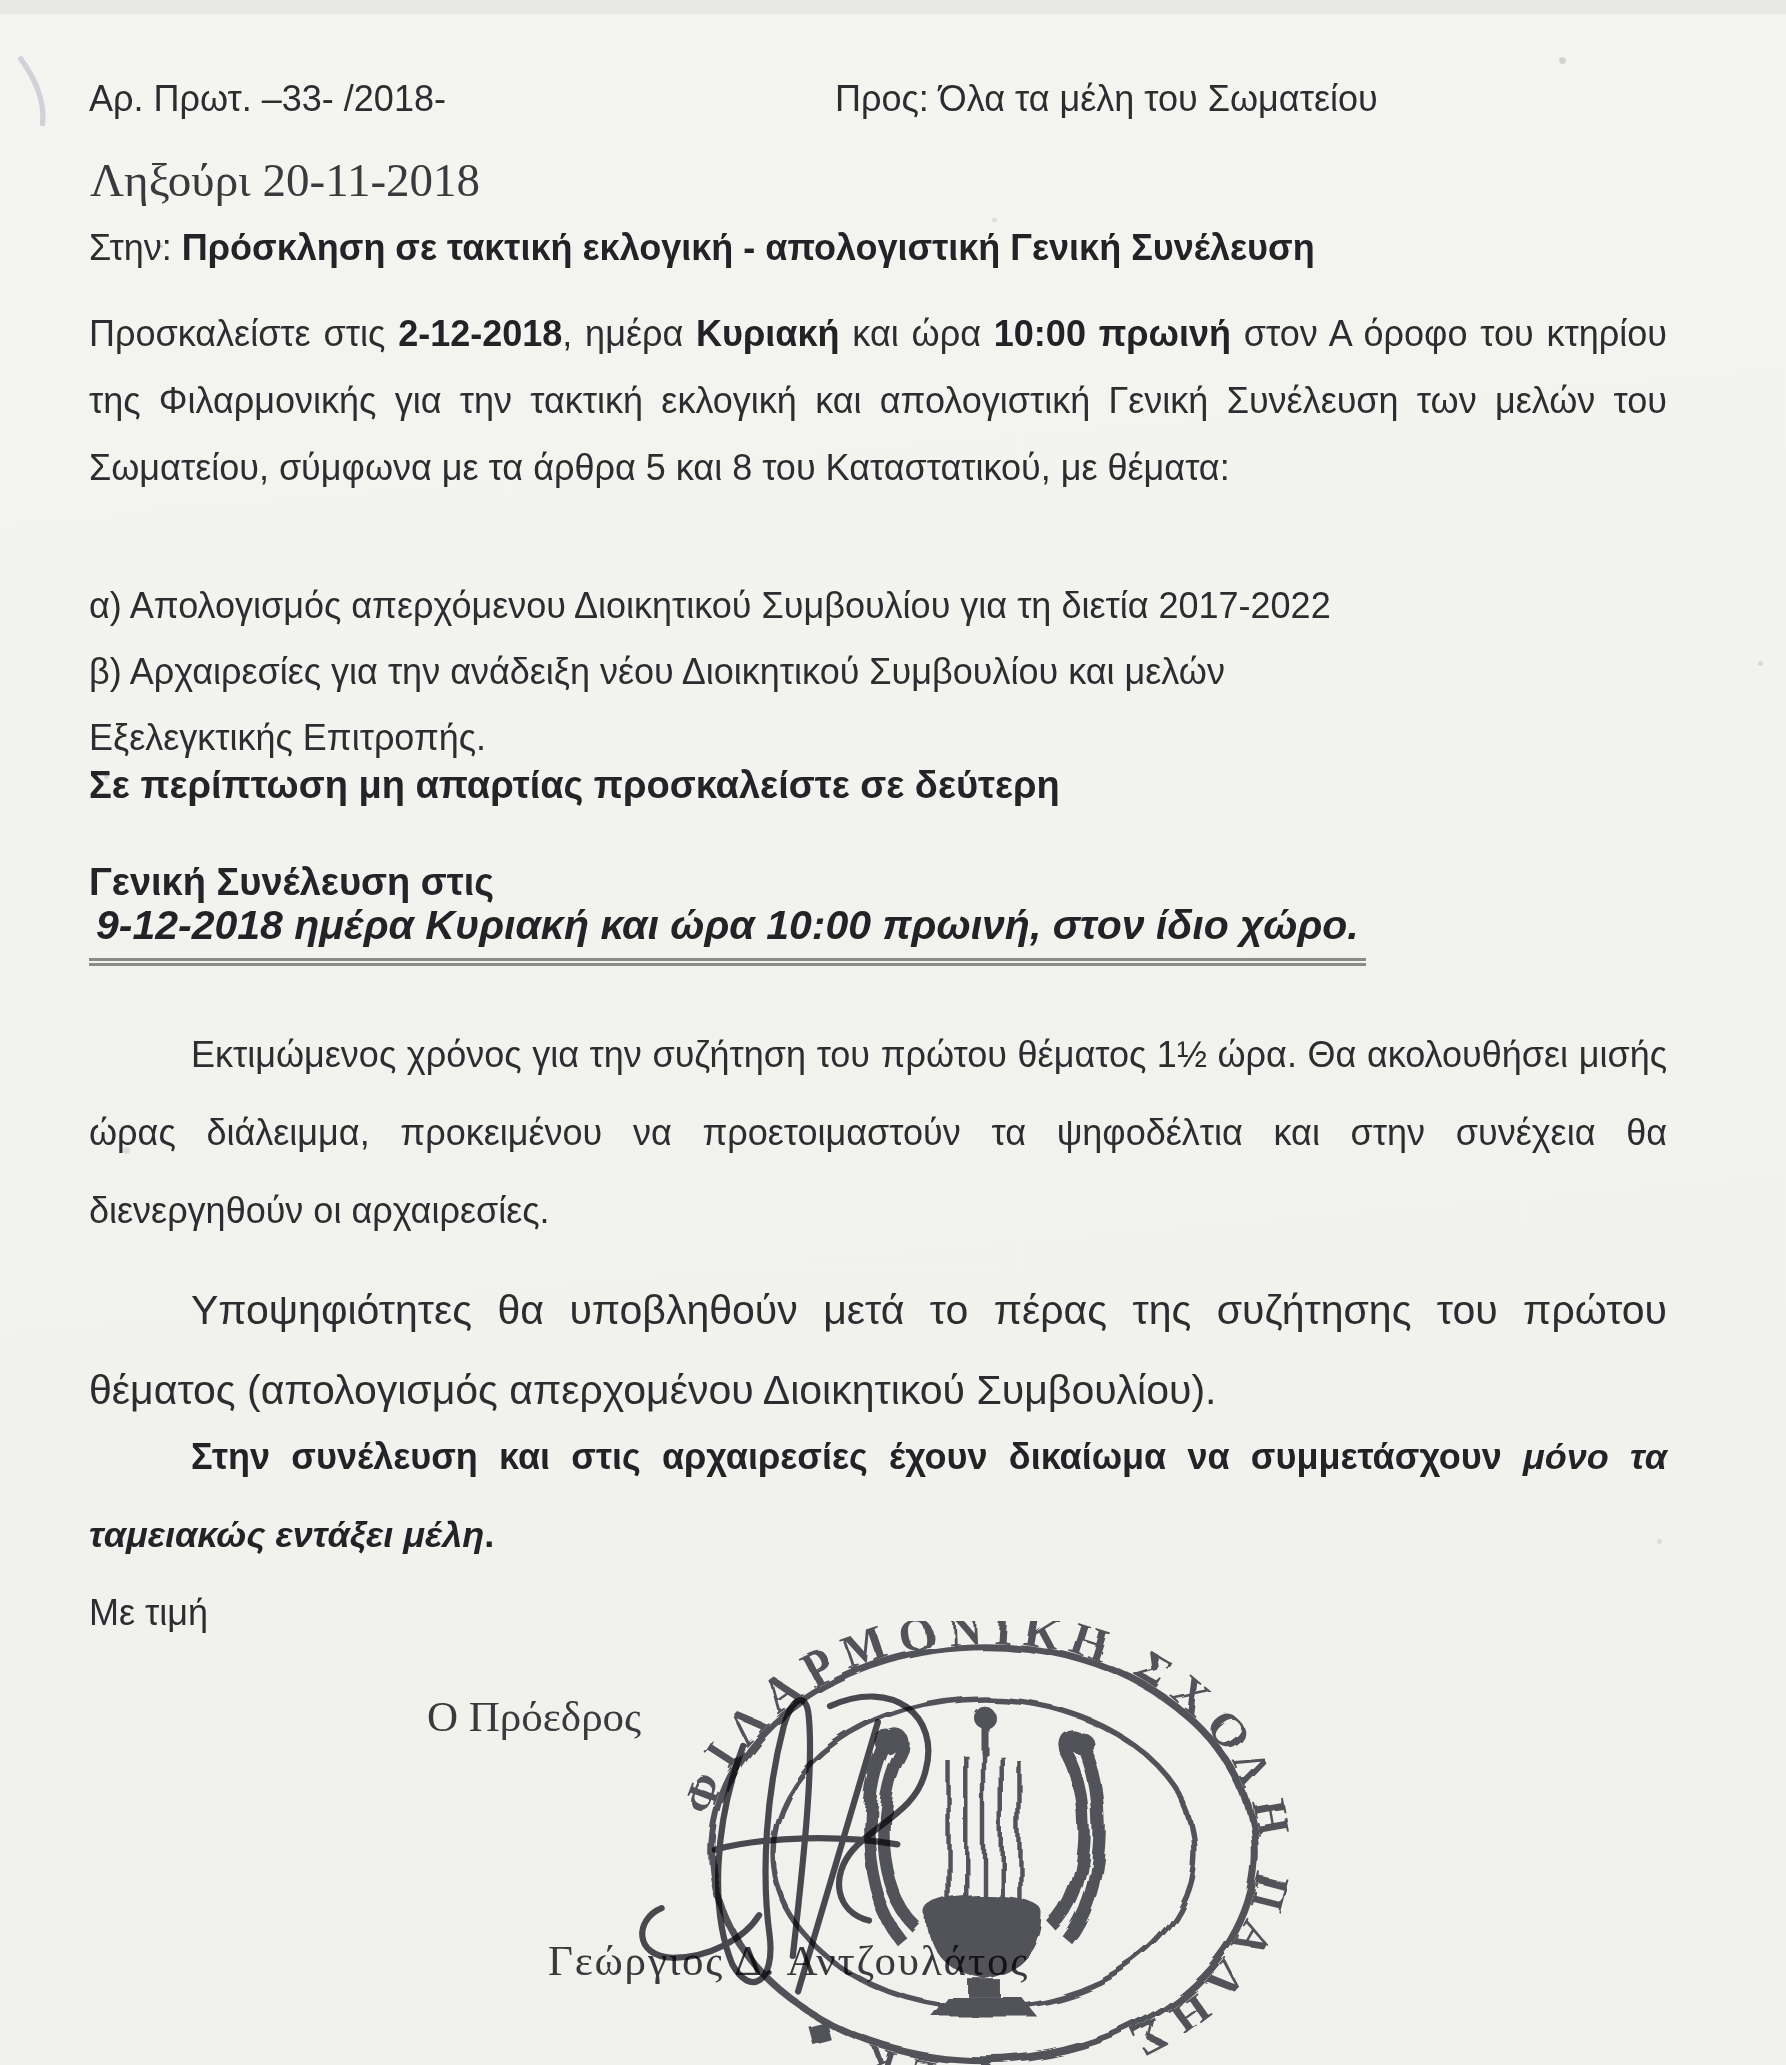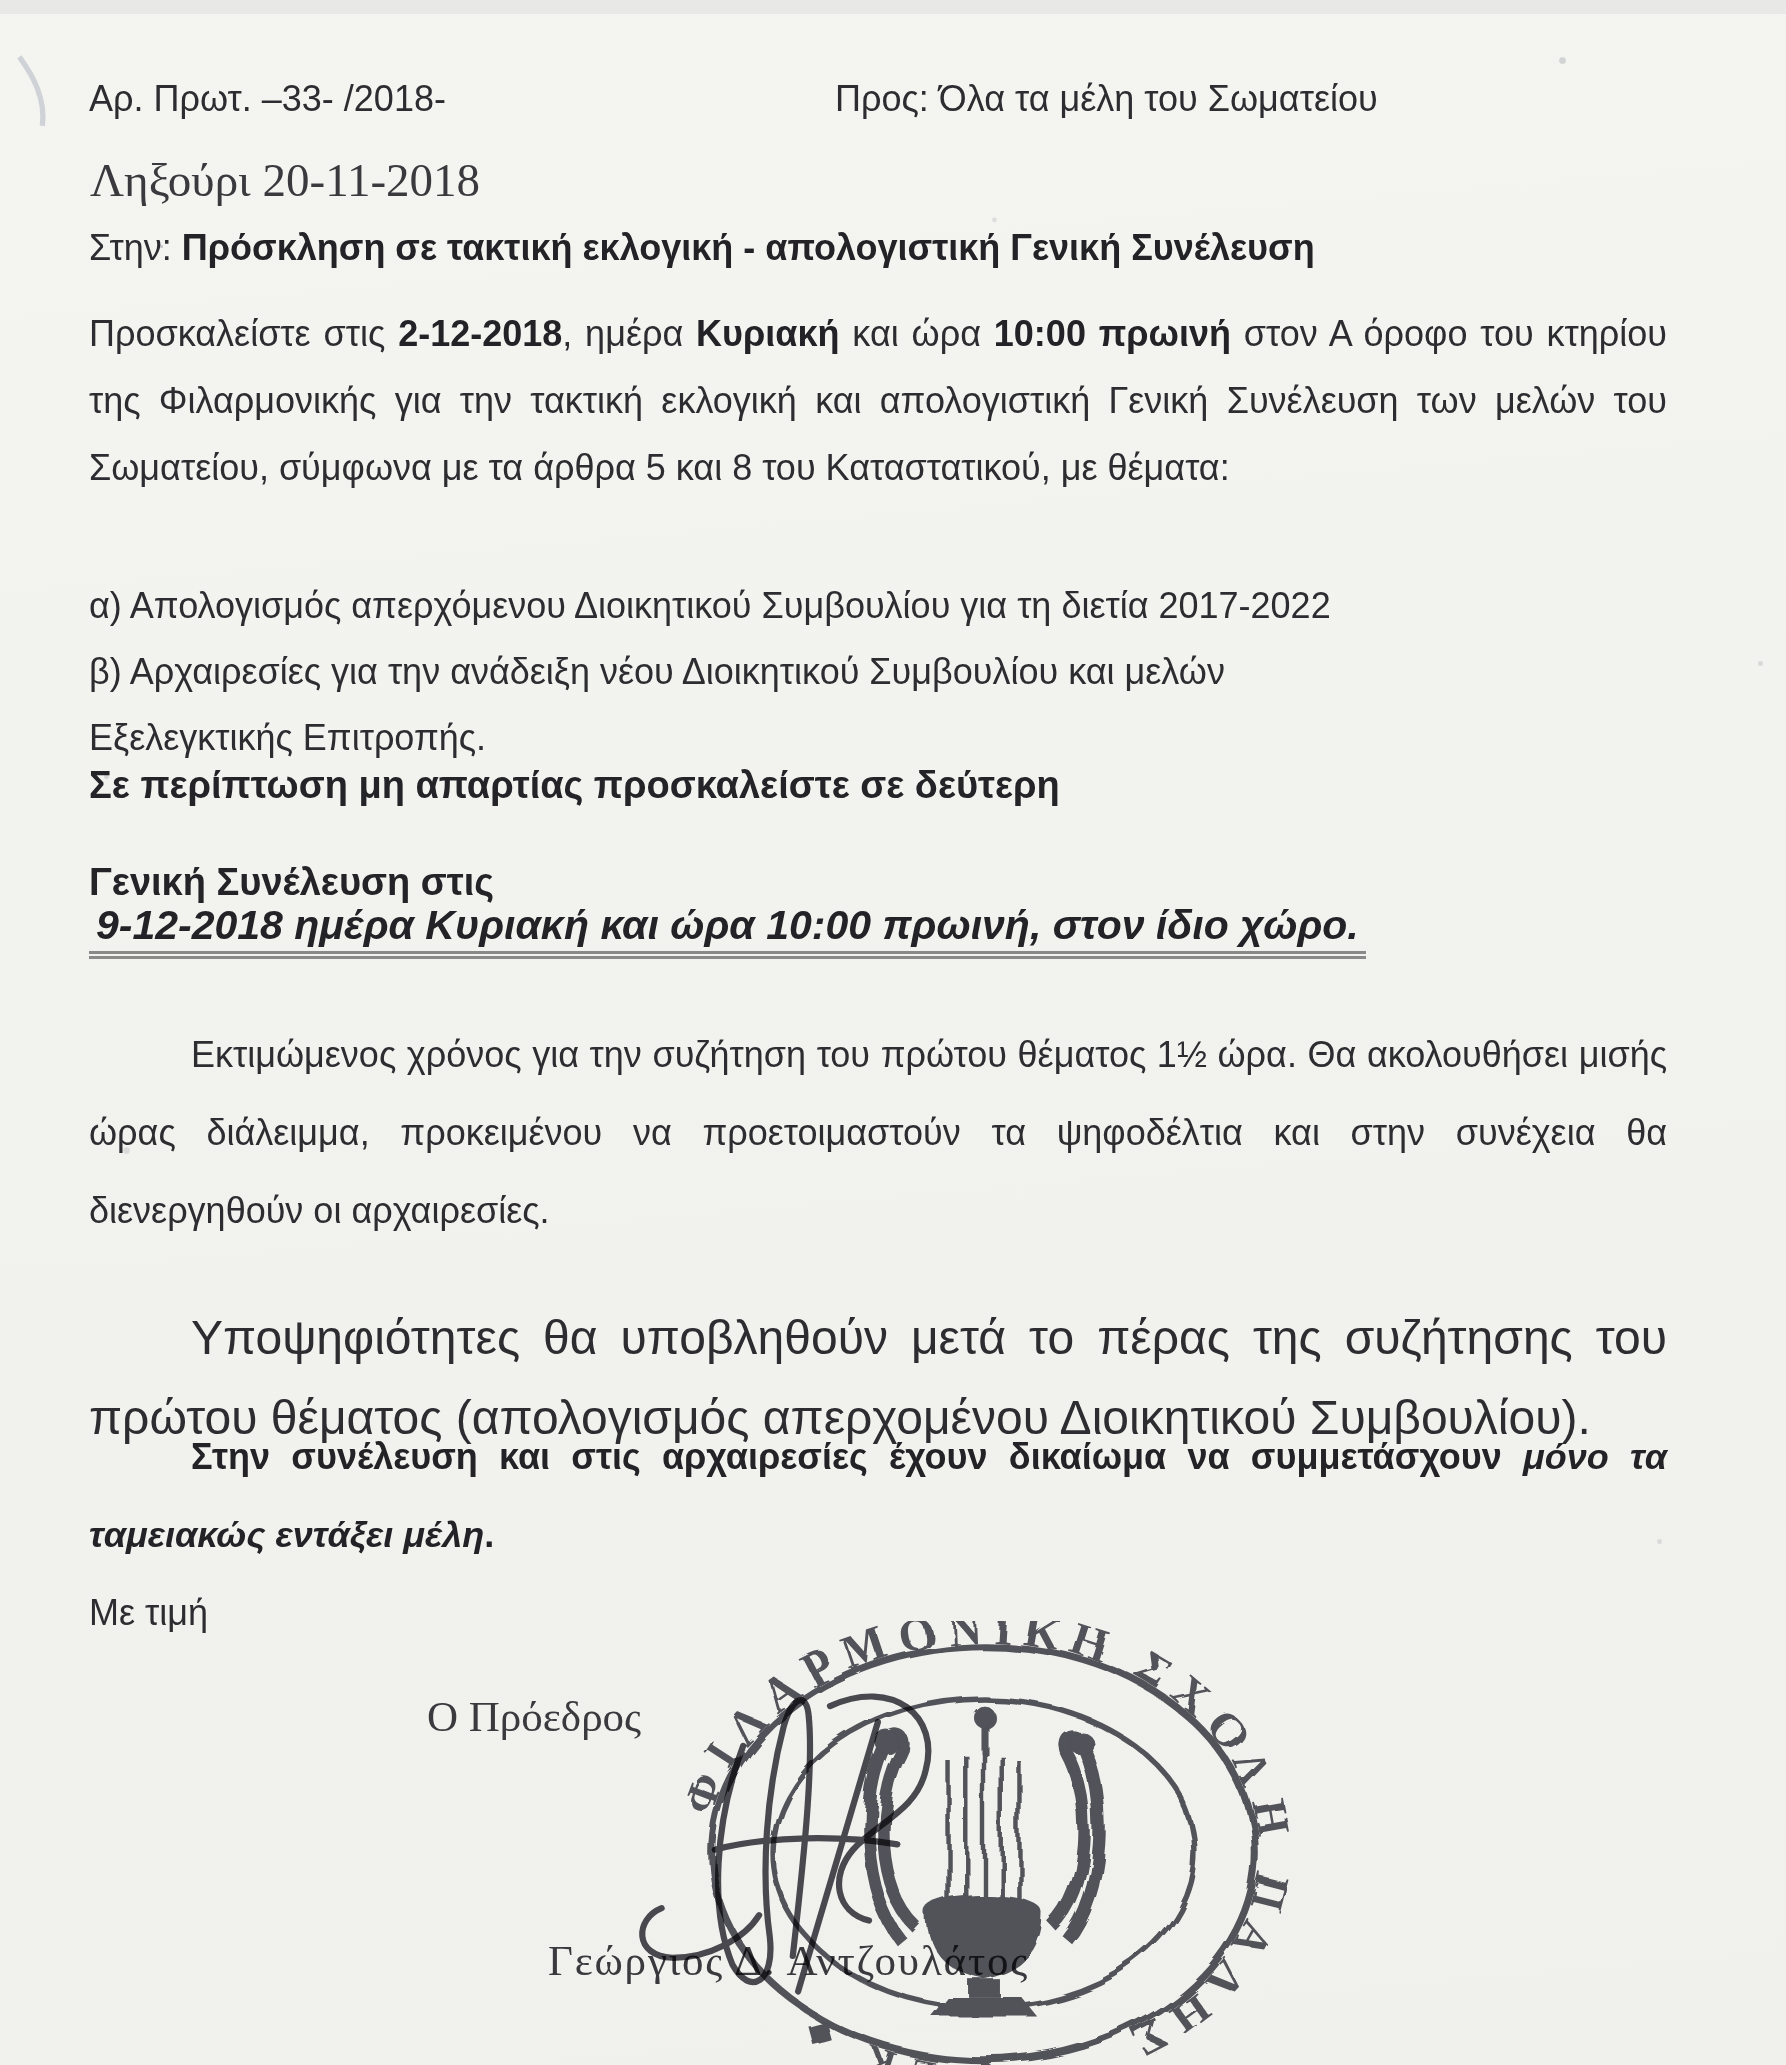--- a/index.html
+++ b/index.html
@@ -14,21 +14,21 @@
   }
   .abs{position:absolute;}
   .body-text{font-size:36px;line-height:67px;}
   .content{left:89px;width:1578px;}
   .justify{text-align:justify;}
   .serif{font-family:"Liberation Serif","DejaVu Serif",serif;color:#3a3a3e;}
   .center{text-align:left;}
   .subject-line{font-size:36px;}
   .second-call{font-size:38px;font-weight:700;color:#242428;}
   .second-date{font-size:41px;font-weight:700;font-style:italic;color:#232327;}
-  .second-date .u{display:inline-block;border-bottom:8px double #8a8a8a;padding:0 7px 2px 7px;}
+  .second-date .u{display:inline-block;border-bottom:8px double #8a8a8a;padding:0 7px 9px 7px;}
   .para-wide{line-height:78px;}
   .indent{text-indent:102px;}
   .speck{position:absolute;width:2.7px;height:2.7px;border-radius:50%;background:rgba(110,115,125,.35);
     box-shadow:1401px -186px 0 1.8px rgba(120,125,135,.28), -55px 530px 0 0.9px rgba(120,125,135,.25),
     1599px 417px 0 0.9px rgba(125,130,140,.22), 231px 1955px 0 1.8px rgba(120,125,135,.2),
     1498px 1295px 0 0.9px rgba(125,130,140,.2), -35px 904px 0 1.8px rgba(130,135,145,.22),
     833px -26.6px 0 0.9px rgba(130,135,145,.2), 1649px 966px 0 1.8px rgba(130,135,145,.18);}
   .stamp-layer,.sig-layer{mix-blend-mode:multiply;}
 </style>
 </head>
@@ -55,21 +55,21 @@
 
   <div class="abs content center second-call" style="top:750px;">Σε περίπτωση μη απαρτίας προσκαλείστε σε δεύτερη</div>
   <div class="abs content center second-call" style="top:847px;">Γενική Συνέλευση στις</div>
 
   <div class="abs content center second-date" style="top:888px;">
     <span class="u">9-12-2018 ημέρα Κυριακή και ώρα 10:00 πρωινή, στον ίδιο χώρο.</span>
   </div>
 
   <div class="abs content body-text para-wide justify indent" style="top:1002px;">Εκτιμώμενος χρόνος για την συζήτηση του πρώτου θέματος 1½ ώρα. Θα ακολουθήσει μισής ώρας διάλειμμα, προκειμένου να προετοιμαστούν τα ψηφοδέλτια και στην συνέχεια θα διενεργηθούν οι αρχαιρεσίες.</div>
 
-  <div class="abs content justify indent" style="top:1284px;font-size:48px;line-height:80px;">Υποψηφιότητες θα υποβληθούν μετά το πέρας της συζήτησης του πρώτου θέματος (απολογισμός απερχομένου Διοικητικού Συμβουλίου).</div>
+  <div class="abs content justify indent" style="top:1256px;font-size:41px;line-height:80px;">Υποψηφιότητες θα υποβληθούν μετά το πέρας της συζήτησης του πρώτου θέματος (απολογισμός απερχομένου Διοικητικού Συμβουλίου).</div>
 
   <div class="abs content body-text para-wide justify indent" style="top:1404px;"><span style="font-weight: 700; color: rgb(35, 35, 39);">Στην συνέλευση και στις αρχαιρεσίες έχουν δικαίωμα να συμμετάσχουν </span><span style="font-weight: 700; color: rgb(35, 35, 39); font-style: italic;">μόνο τα ταμειακώς εντάξει μέλη</span><span style="font-weight: 700; color: rgb(35, 35, 39);">.</span></div>
 
   <div class="abs content center" style="top:1578px;font-size:36px;">Με τιμή</div>
 
   <div class="abs serif" style="left:427px;top:1678px;font-size:43px;">Ο Πρόεδρος</div>
 
   <div class="abs serif" style="left:548px;top:1922px;font-size:43px;letter-spacing:1.8px;">Γεώργιος Δ. Αντζουλάτος</div>
 
   <svg class="abs stamp-layer" style="left:663px;top:1607px;opacity:.86;" width="642" height="461" viewBox="0 0 724 520">

